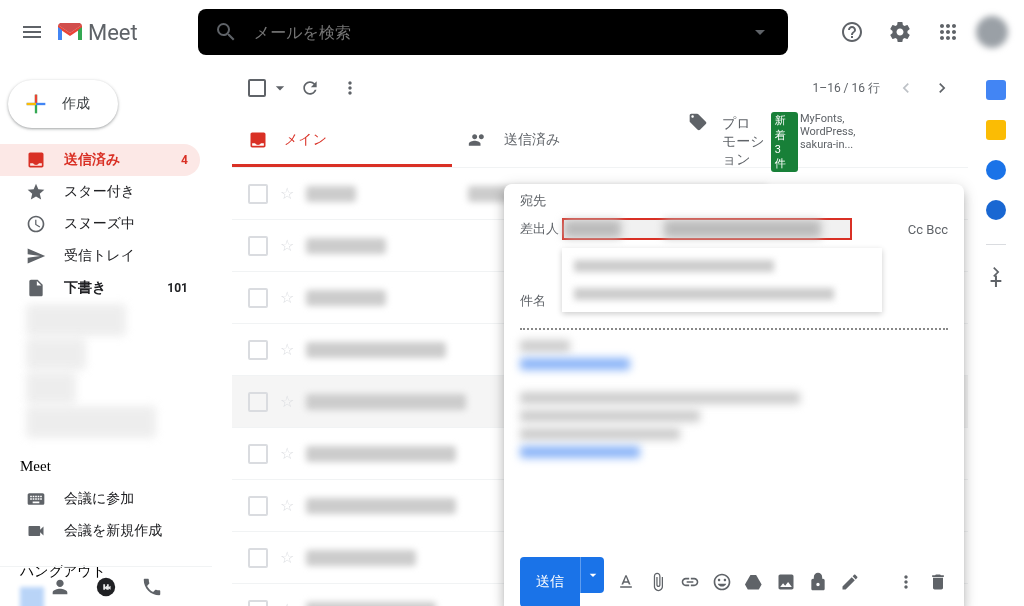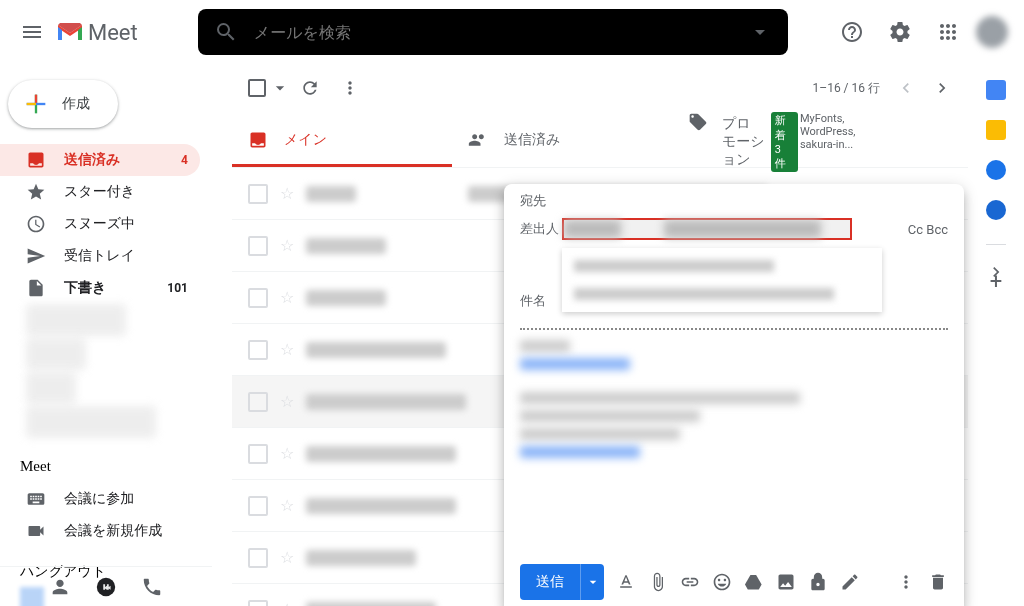--- a/index.html
+++ b/index.html
@@ -67,21 +67,21 @@
 .cw-from-box { border: 2.5px solid #d93025; height: 22px; width: 290px; background: #f1f1f1; filter: blur(0); }
 .cw-from-inner { width: 100%; height: 100%; filter: blur(4px); background: linear-gradient(90deg, #bbb 20%, transparent 20%, transparent 35%, #bbb 35%, #bbb 90%, transparent 90%); }
 .cc-bcc { margin-left: auto; font-size: 13px; color: #5f6368; }
 .dropdown-box { background: #fff; box-shadow: 0 2px 6px rgba(0,0,0,.2); padding: 4px 0; margin-left: 58px; width: 320px; }
 .dd-item { height: 28px; padding: 0 12px; display: flex; align-items: center; }
 .dd-blur { height: 12px; width: 200px; background: #ccc; filter: blur(3px); }
 .cw-body { flex: 1; padding: 12px 16px; }
 .dotted { border-top: 2px dotted #888; margin: 4px 0 10px; }
 .body-blur { height: 12px; background: #ccc; filter: blur(4px); margin: 6px 0; border-radius: 2px; }
 .cw-toolbar { height: 48px; display: flex; align-items: center; padding: 0 16px; gap: 12px; border-top: 0; }
-.send-btn { background: #1a73e8; color: #fff; height: 36px; padding: 0 16px; border-radius: 4px 0 0 4px; font-size: 14px; display: flex; align-items: center; cursor: pointer; }
+.send-btn { background: #1a73e8; color: #fff; height: 50px; padding: 0 16px; border-radius: 4px 0 0 4px; font-size: 14px; display: flex; align-items: center; cursor: pointer; }
 .send-more { background: #1a73e8; color: #fff; height: 36px; width: 24px; border-radius: 0 4px 4px 0; display: flex; align-items: center; justify-content: center; border-left: 1px solid rgba(255,255,255,.3); cursor: pointer; }
 .cw-toolbar .t-icon { color: #5f6368; cursor: pointer; font-size: 18px; }
 .cw-trash { margin-left: auto; display: flex; gap: 12px; }
 
 svg { display: block; }
 </style>
 </head>
 <body>
 
 <div class="header">

